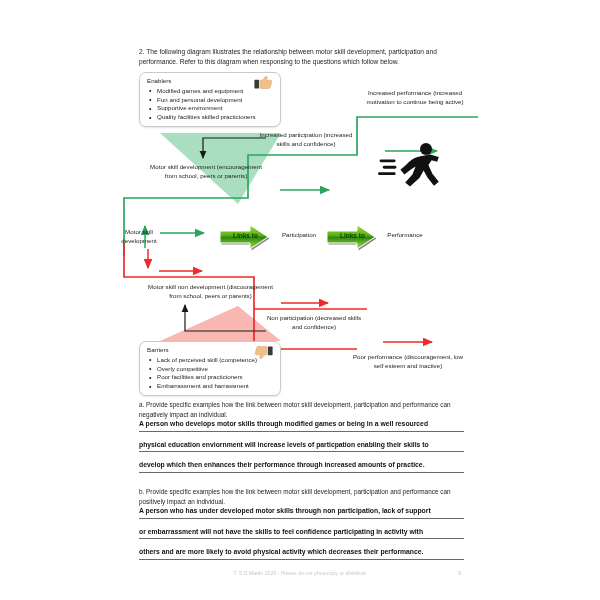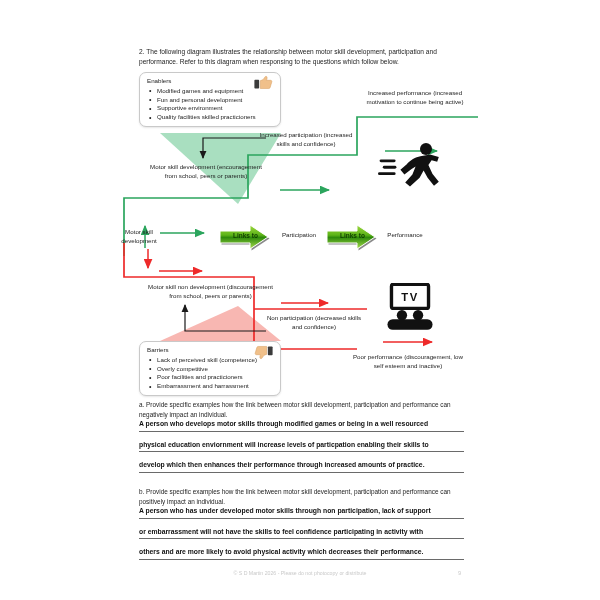--- a/index.html
+++ b/index.html
@@ -269,29 +269,20 @@
   <div id="runner-icon">
     <svg viewBox="0 0 80 62" width="64" height="50">
       <circle cx="60" cy="11" r="7.5" fill="#111"></circle>
       <path d="M53,20 C47,21 40,25 36,30 L28,37 L33,43 L42,36 L47,33 L43,43 L34,53 L40,58 L52,47 L57,38 L62,47 L70,57 L76,52 L68,42 L63,31 L67,25 L74,27 L76,21 L65,18 Z" fill="#111"></path>
       <rect x="2" y="24" width="20" height="3.6" rx="1.8" fill="#111"></rect>
       <rect x="6" y="32" width="17" height="3.6" rx="1.8" fill="#111"></rect>
       <rect x="0" y="40" width="22" height="3.6" rx="1.8" fill="#111"></rect>
     </svg>
   </div>
 
-  <div id="tv-icon">
-    <svg viewBox="0 0 72 62" width="58" height="50">
-      <rect x="13" y="1.5" width="46" height="30" rx="2.5" fill="none" stroke="#111" stroke-width="4.2"></rect>
-      <text x="36" y="22" text-anchor="middle" font-family="Liberation Sans, sans-serif" font-size="14" font-weight="bold" fill="#111" letter-spacing="2">TV</text>
-      <circle cx="26" cy="40" r="6.4" fill="#111"></circle>
-      <circle cx="46" cy="40" r="6.4" fill="#111"></circle>
-      <rect x="8" y="45" width="56" height="13" rx="6.5" fill="#111"></rect>
-    </svg>
-  </div>
 
   <div class="qprompt" id="prompt-a">a. Provide specific examples how the link between motor skill development, participation and performance can negatively impact an individual.</div>
   <div class="answer" id="answer-a">
     <span class="aline">A person who develops motor skills through modified games or being in a well resourced</span>
     <span class="aline">physical education enviornment will increase levels of particpation enabling their skills to</span>
     <span class="aline">develop which then enhances their performance through increased amounts of practice.</span>
   </div>
 
   <div class="qprompt" id="prompt-b">b. Provide specific examples how the link between motor skill development, participation and performance can positively impact an individual.</div>
   <div class="answer" id="answer-b">

